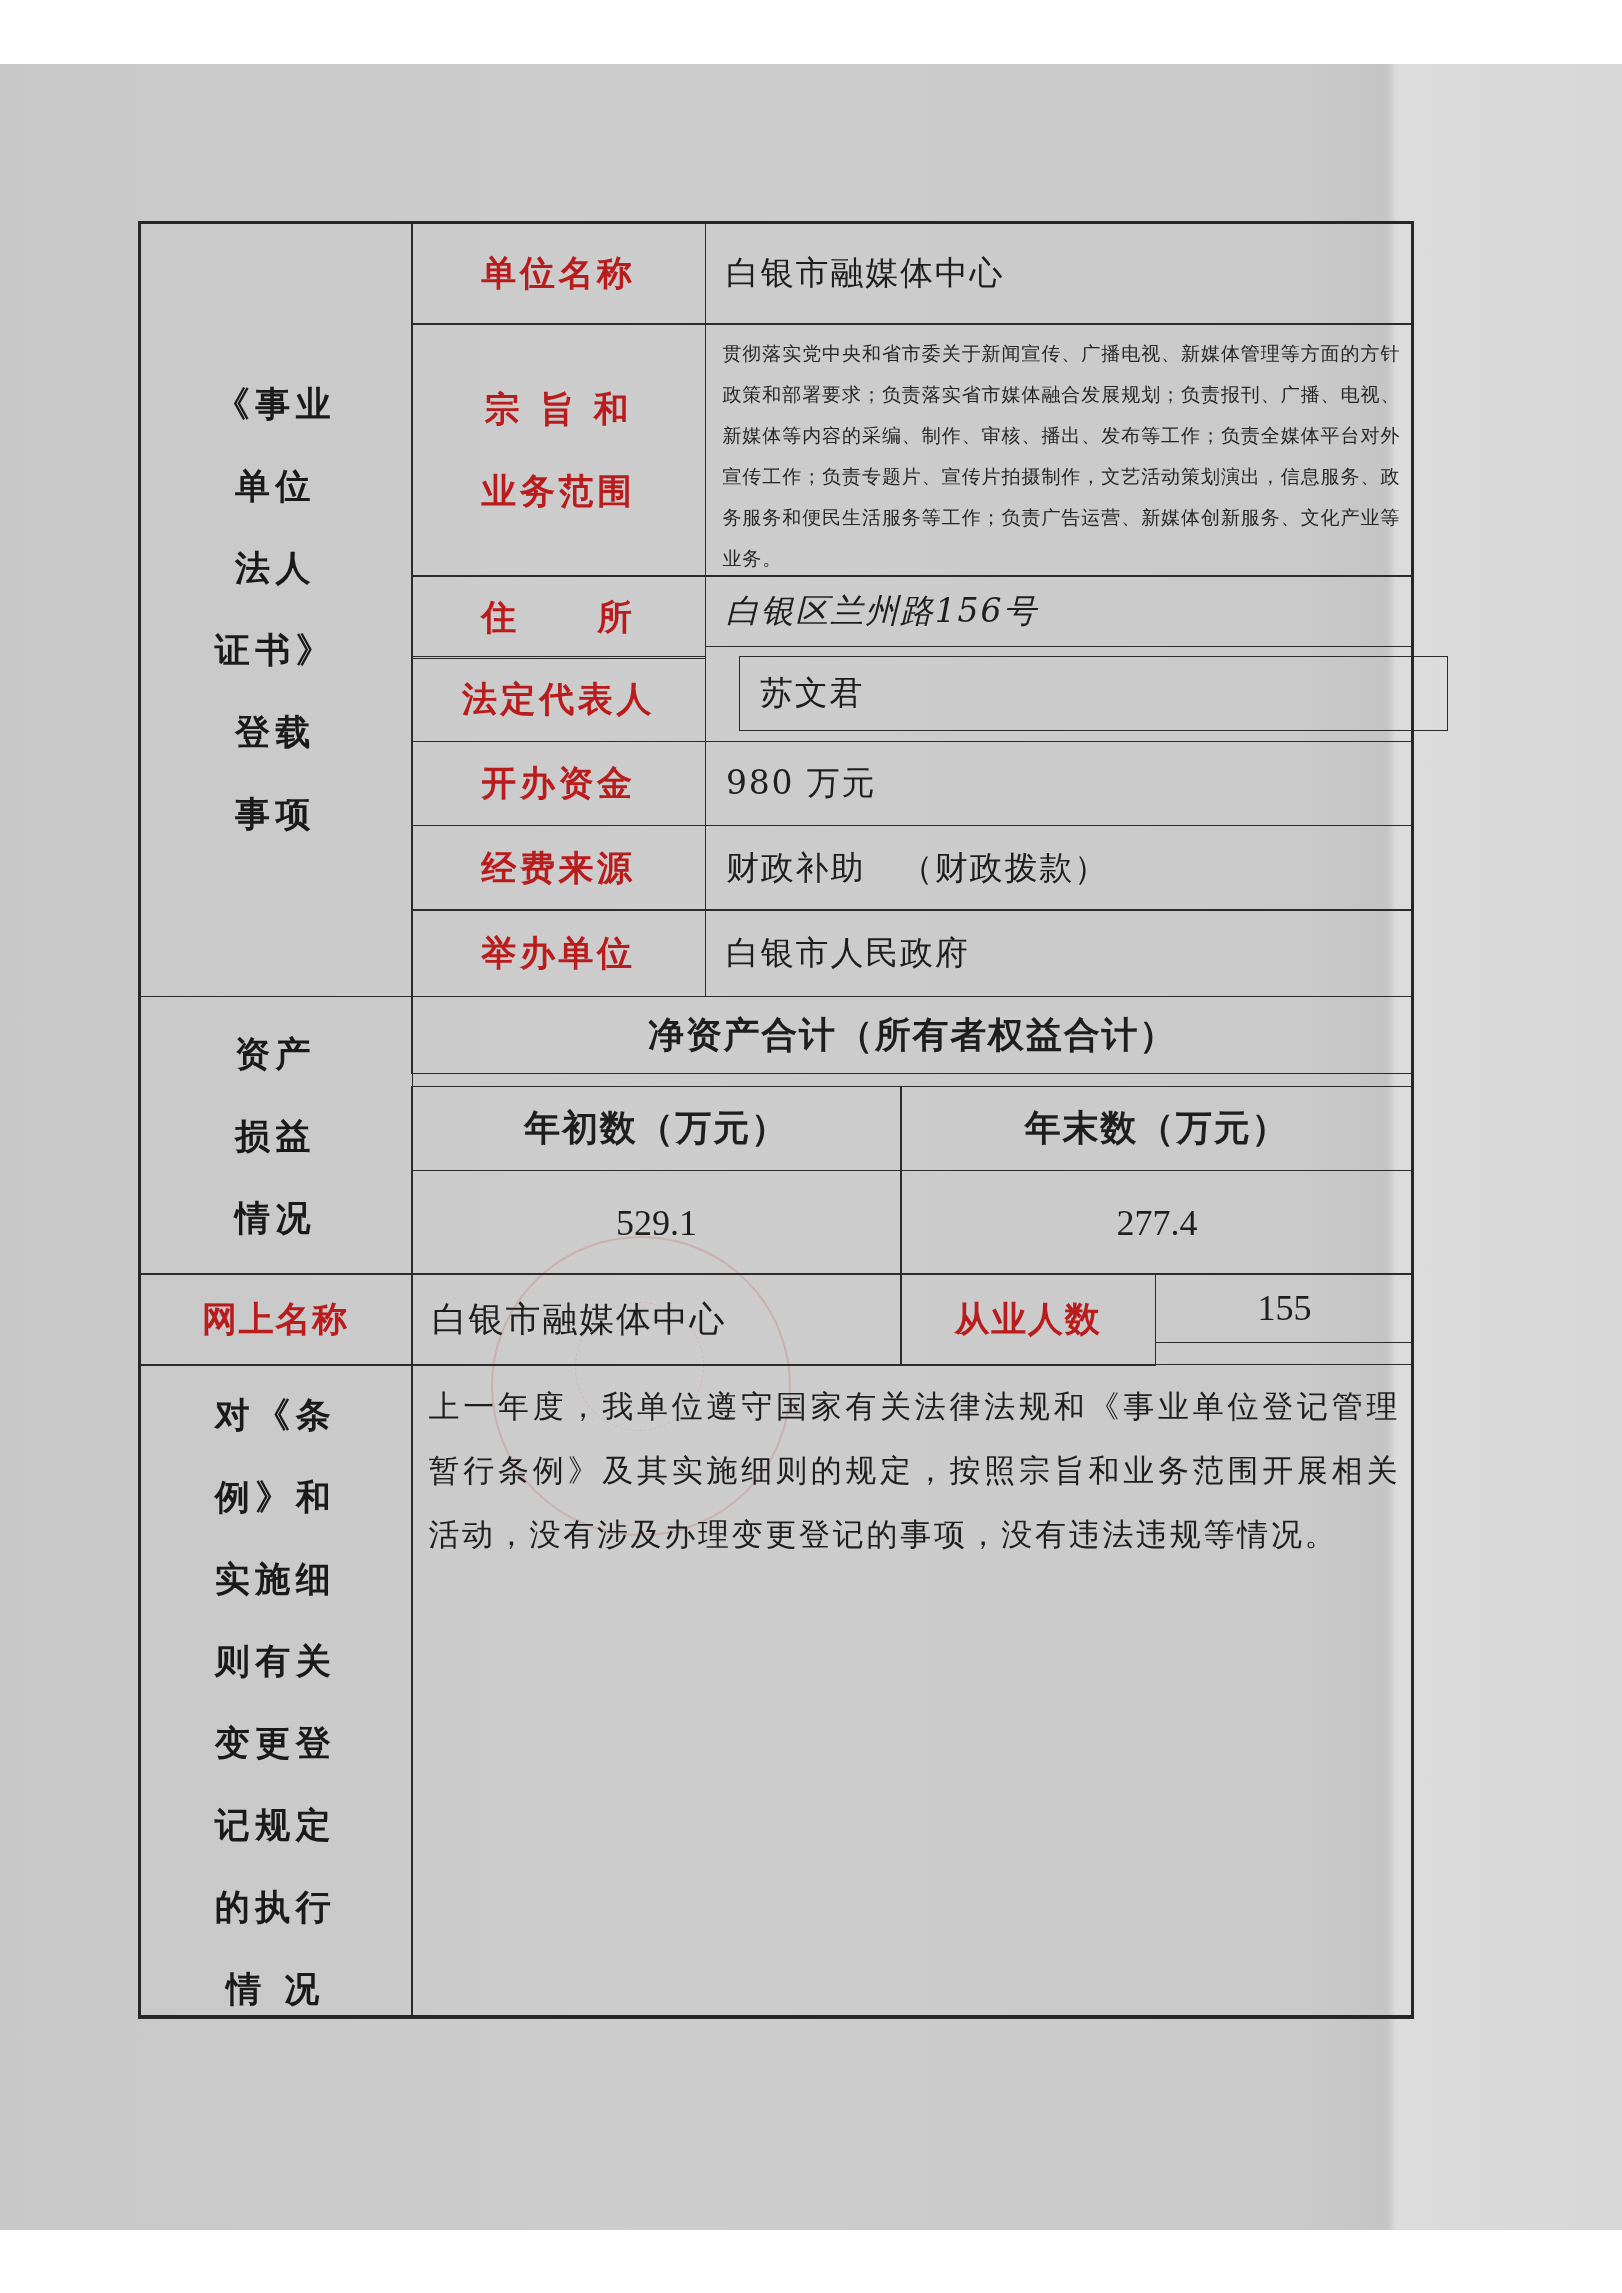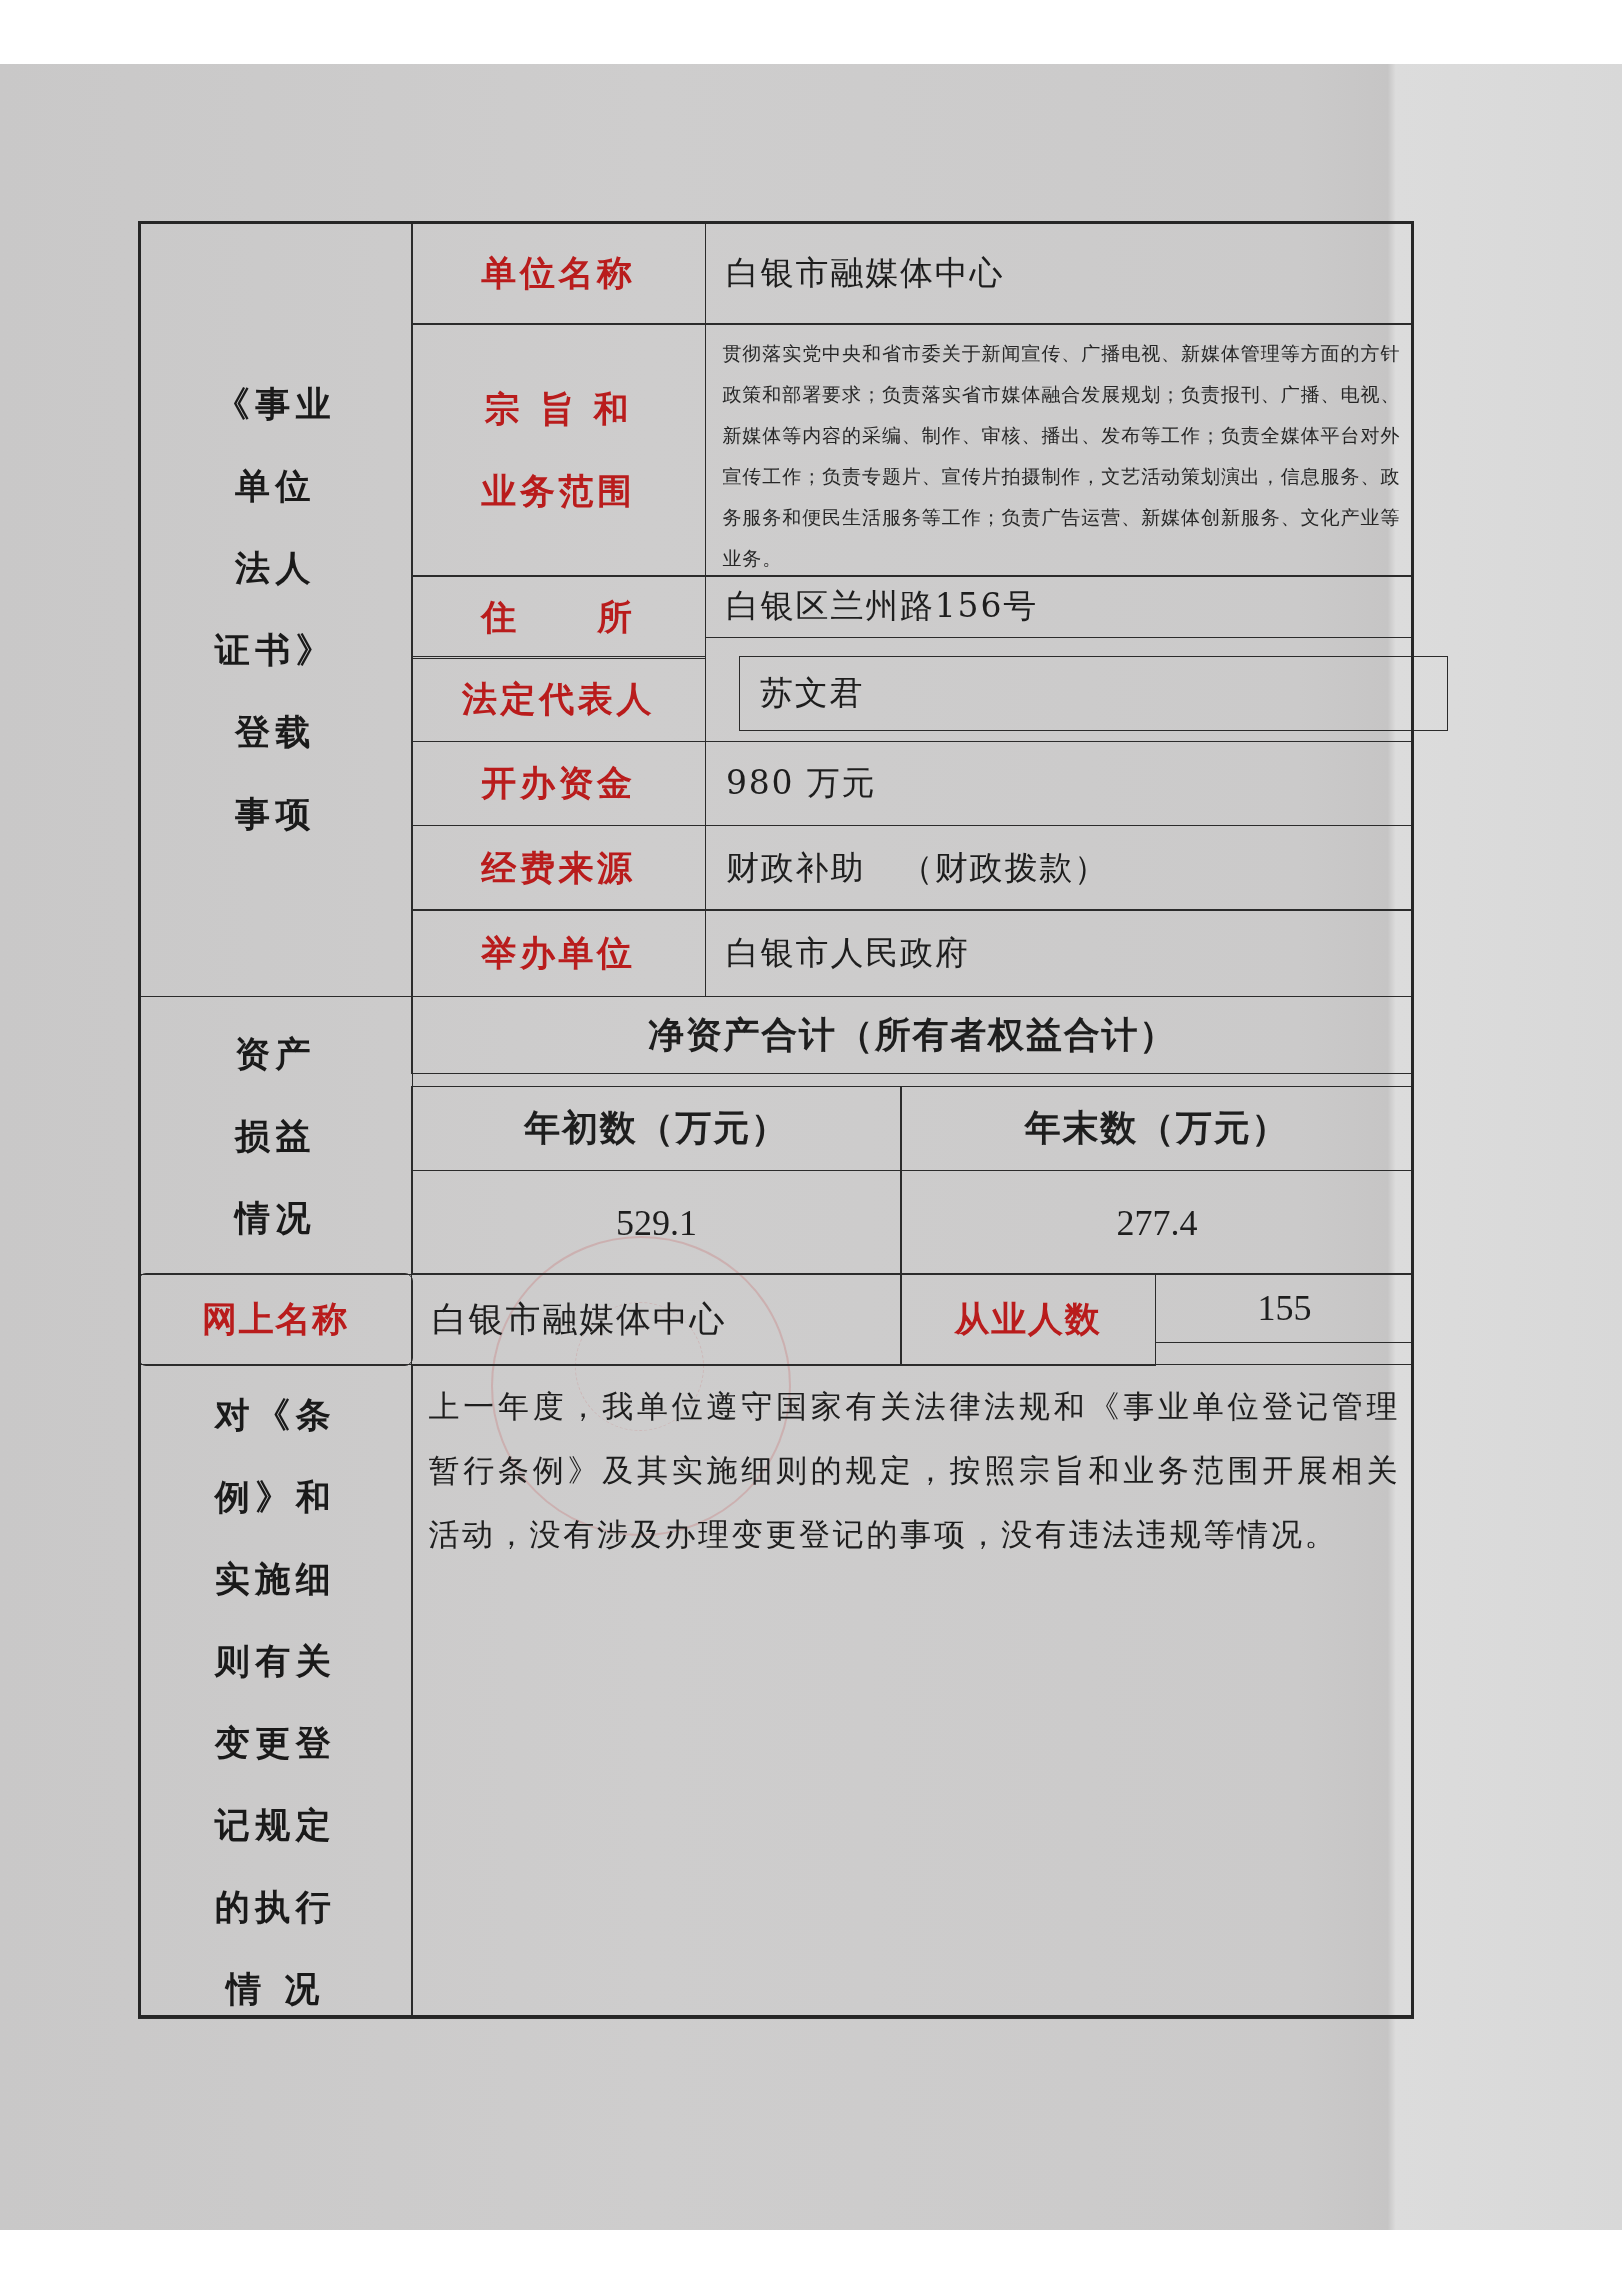--- a/index.html
+++ b/index.html
@@ -69,21 +69,21 @@
 <div class="cell label-bold" style="left:411px; top:221px; width:295px; height:104px;">单位名称</div>
 <div class="cell value" style="left:705px; top:221px; width:709px; height:104px;">白银市融媒体中心</div>
 
 <div class="cell label-bold two-line" style="left:411px; top:323px; width:295px; height:254px; flex-direction:column;">
   <span>宗 旨 和</span>
   <span>业务范围</span>
 </div>
 <div class="cell mission" style="left:705px; top:323px; width:709px; height:254px;">贯彻落实党中央和省市委关于新闻宣传、广播电视、新媒体管理等方面的方针政策和部署要求；负责落实省市媒体融合发展规划；负责报刊、广播、电视、新媒体等内容的采编、制作、审核、播出、发布等工作；负责全媒体平台对外宣传工作；负责专题片、宣传片拍摄制作，文艺活动策划演出，信息服务、政务服务和便民生活服务等工作；负责广告运营、新媒体创新服务、文化产业等业务。</div>
 
 <div class="cell label-bold" style="left:411px; top:575px; width:295px; height:84px;">住　　所</div>
-<div class="cell value" style="left:705px; top:575px; width:709px; height:63px;">白银区兰州路156号</div>
+<div class="cell value" style="left:705px; top:575px; width:709px; height:72px;font-style:italic;">白银区兰州路156号</div>
 
 <div class="cell label-bold" style="left:411px; top:656px; width:295px; height:86px;">法定代表人</div>
 <div class="cell value" style="left:739px; top:656px; width:709px; height:75px;">苏文君</div>
 
 <div class="cell label-bold" style="left:411px; top:741px; width:295px; height:85px;">开办资金</div>
 <div class="cell value" style="left:705px; top:741px; width:709px; height:85px;">980 万元</div>
 
 <div class="cell label-bold" style="left:411px; top:825px; width:295px; height:86px;">经费来源</div>
 <div class="cell value" style="left:705px; top:825px; width:709px; height:86px;">财政补助　（财政拨款）</div>
 
@@ -94,21 +94,21 @@
   <span>资产</span>
   <span>损益</span>
   <span>情况</span>
 </div>
 <div class="cell big-label" style="left:411px; top:996px; width:1003px; height:78px;">净资产合计（所有者权益合计）</div>
 <div class="cell big-label" style="left:411px; top:1086px; width:491px; height:85px;">年初数（万元）</div>
 <div class="cell big-label" style="left:900px; top:1086px; width:514px; height:85px;">年末数（万元）</div>
 <div class="cell num" style="left:411px; top:1170px; width:491px; height:105px;">529.1</div>
 <div class="cell num" style="left:900px; top:1170px; width:514px; height:105px;">277.4</div>
 
-<div class="cell label-bold" style="left:138px; top:1273px; width:275px; height:93px; letter-spacing:1.8px;border-radius:8px;">网上名称</div>
+<div class="cell label-bold" style="left:138px; top:1273px; width:275px; height:93px; letter-spacing:1.8px;">网上名称</div>
 <div class="cell value" style="left:411px; top:1273px; width:491px; height:93px; font-size:35px;">白银市融媒体中心</div>
 <div class="cell label-bold" style="left:900px; top:1273px; width:256px; height:93px; letter-spacing:1.8px;">从业人数</div>
 <div class="cell num" style="left:1155px; top:1273px; width:259px; height:70px;">155</div>
 
 <div class="cell vlabel" style="left:138px; top:1364px; width:275px; height:655px; justify-content:flex-start; padding-top:9px;">
   <span>对《条</span>
   <span>例》和</span>
   <span>实施细</span>
   <span>则有关</span>
   <span>变更登</span>

